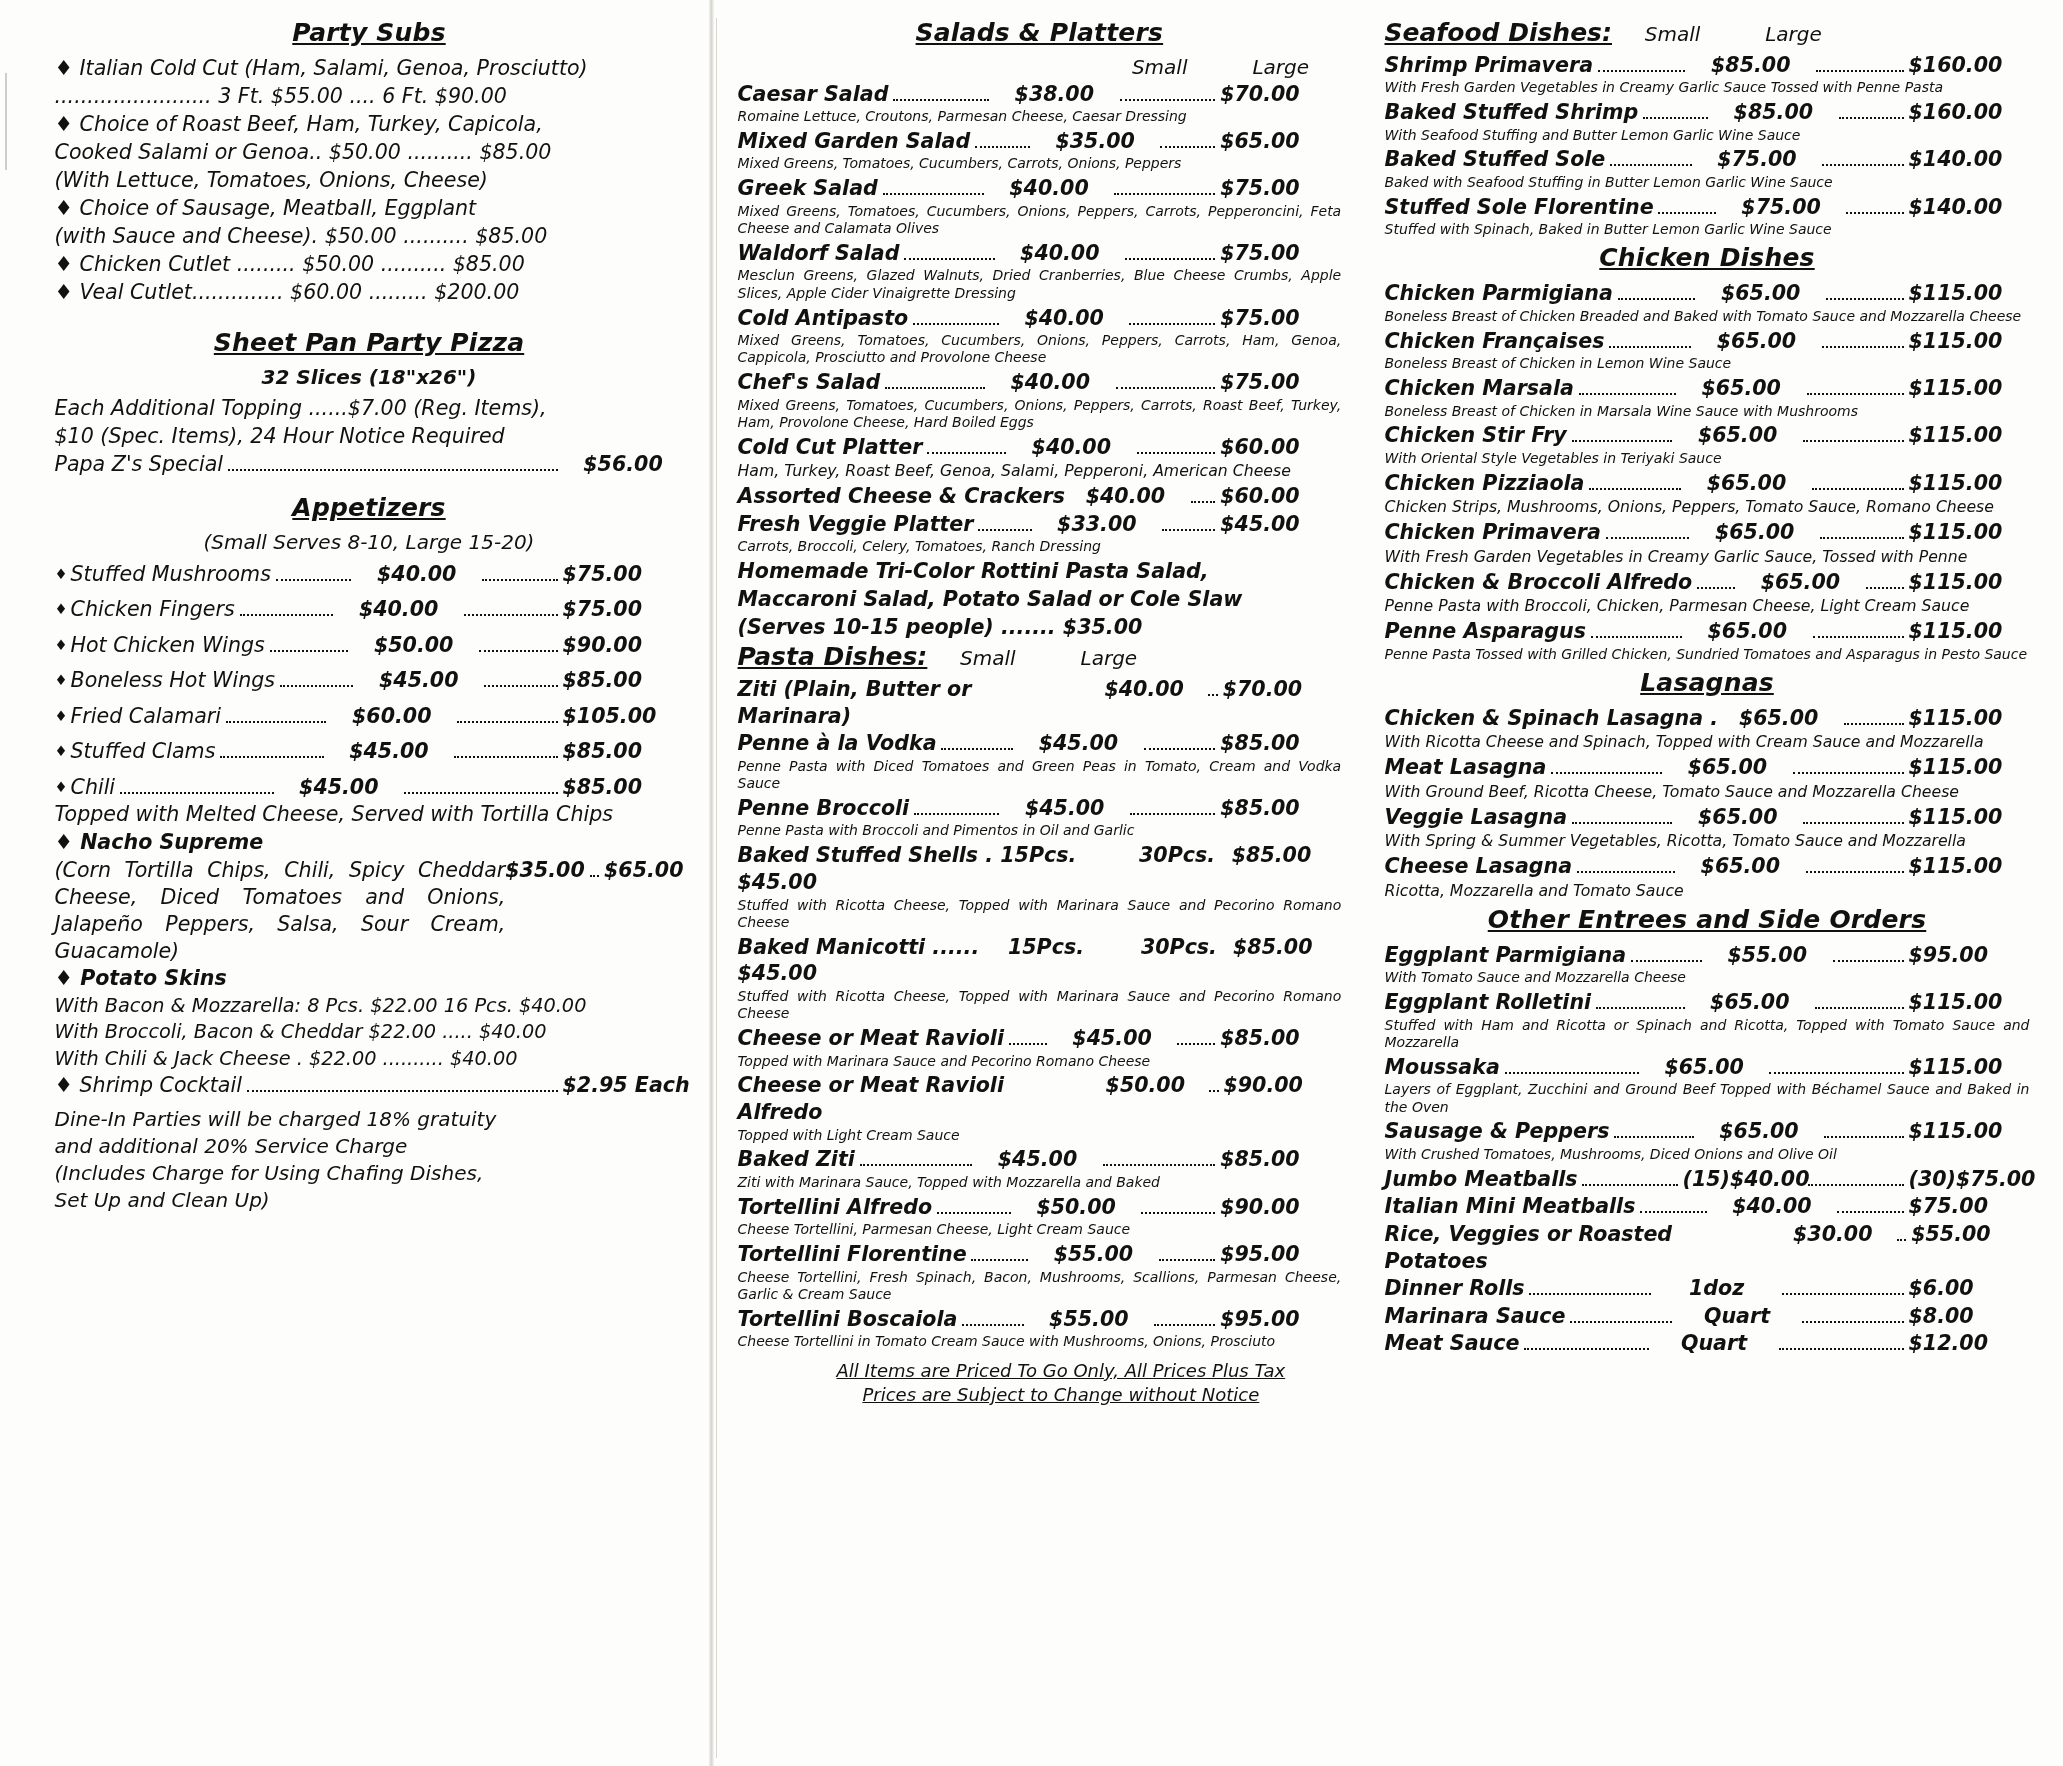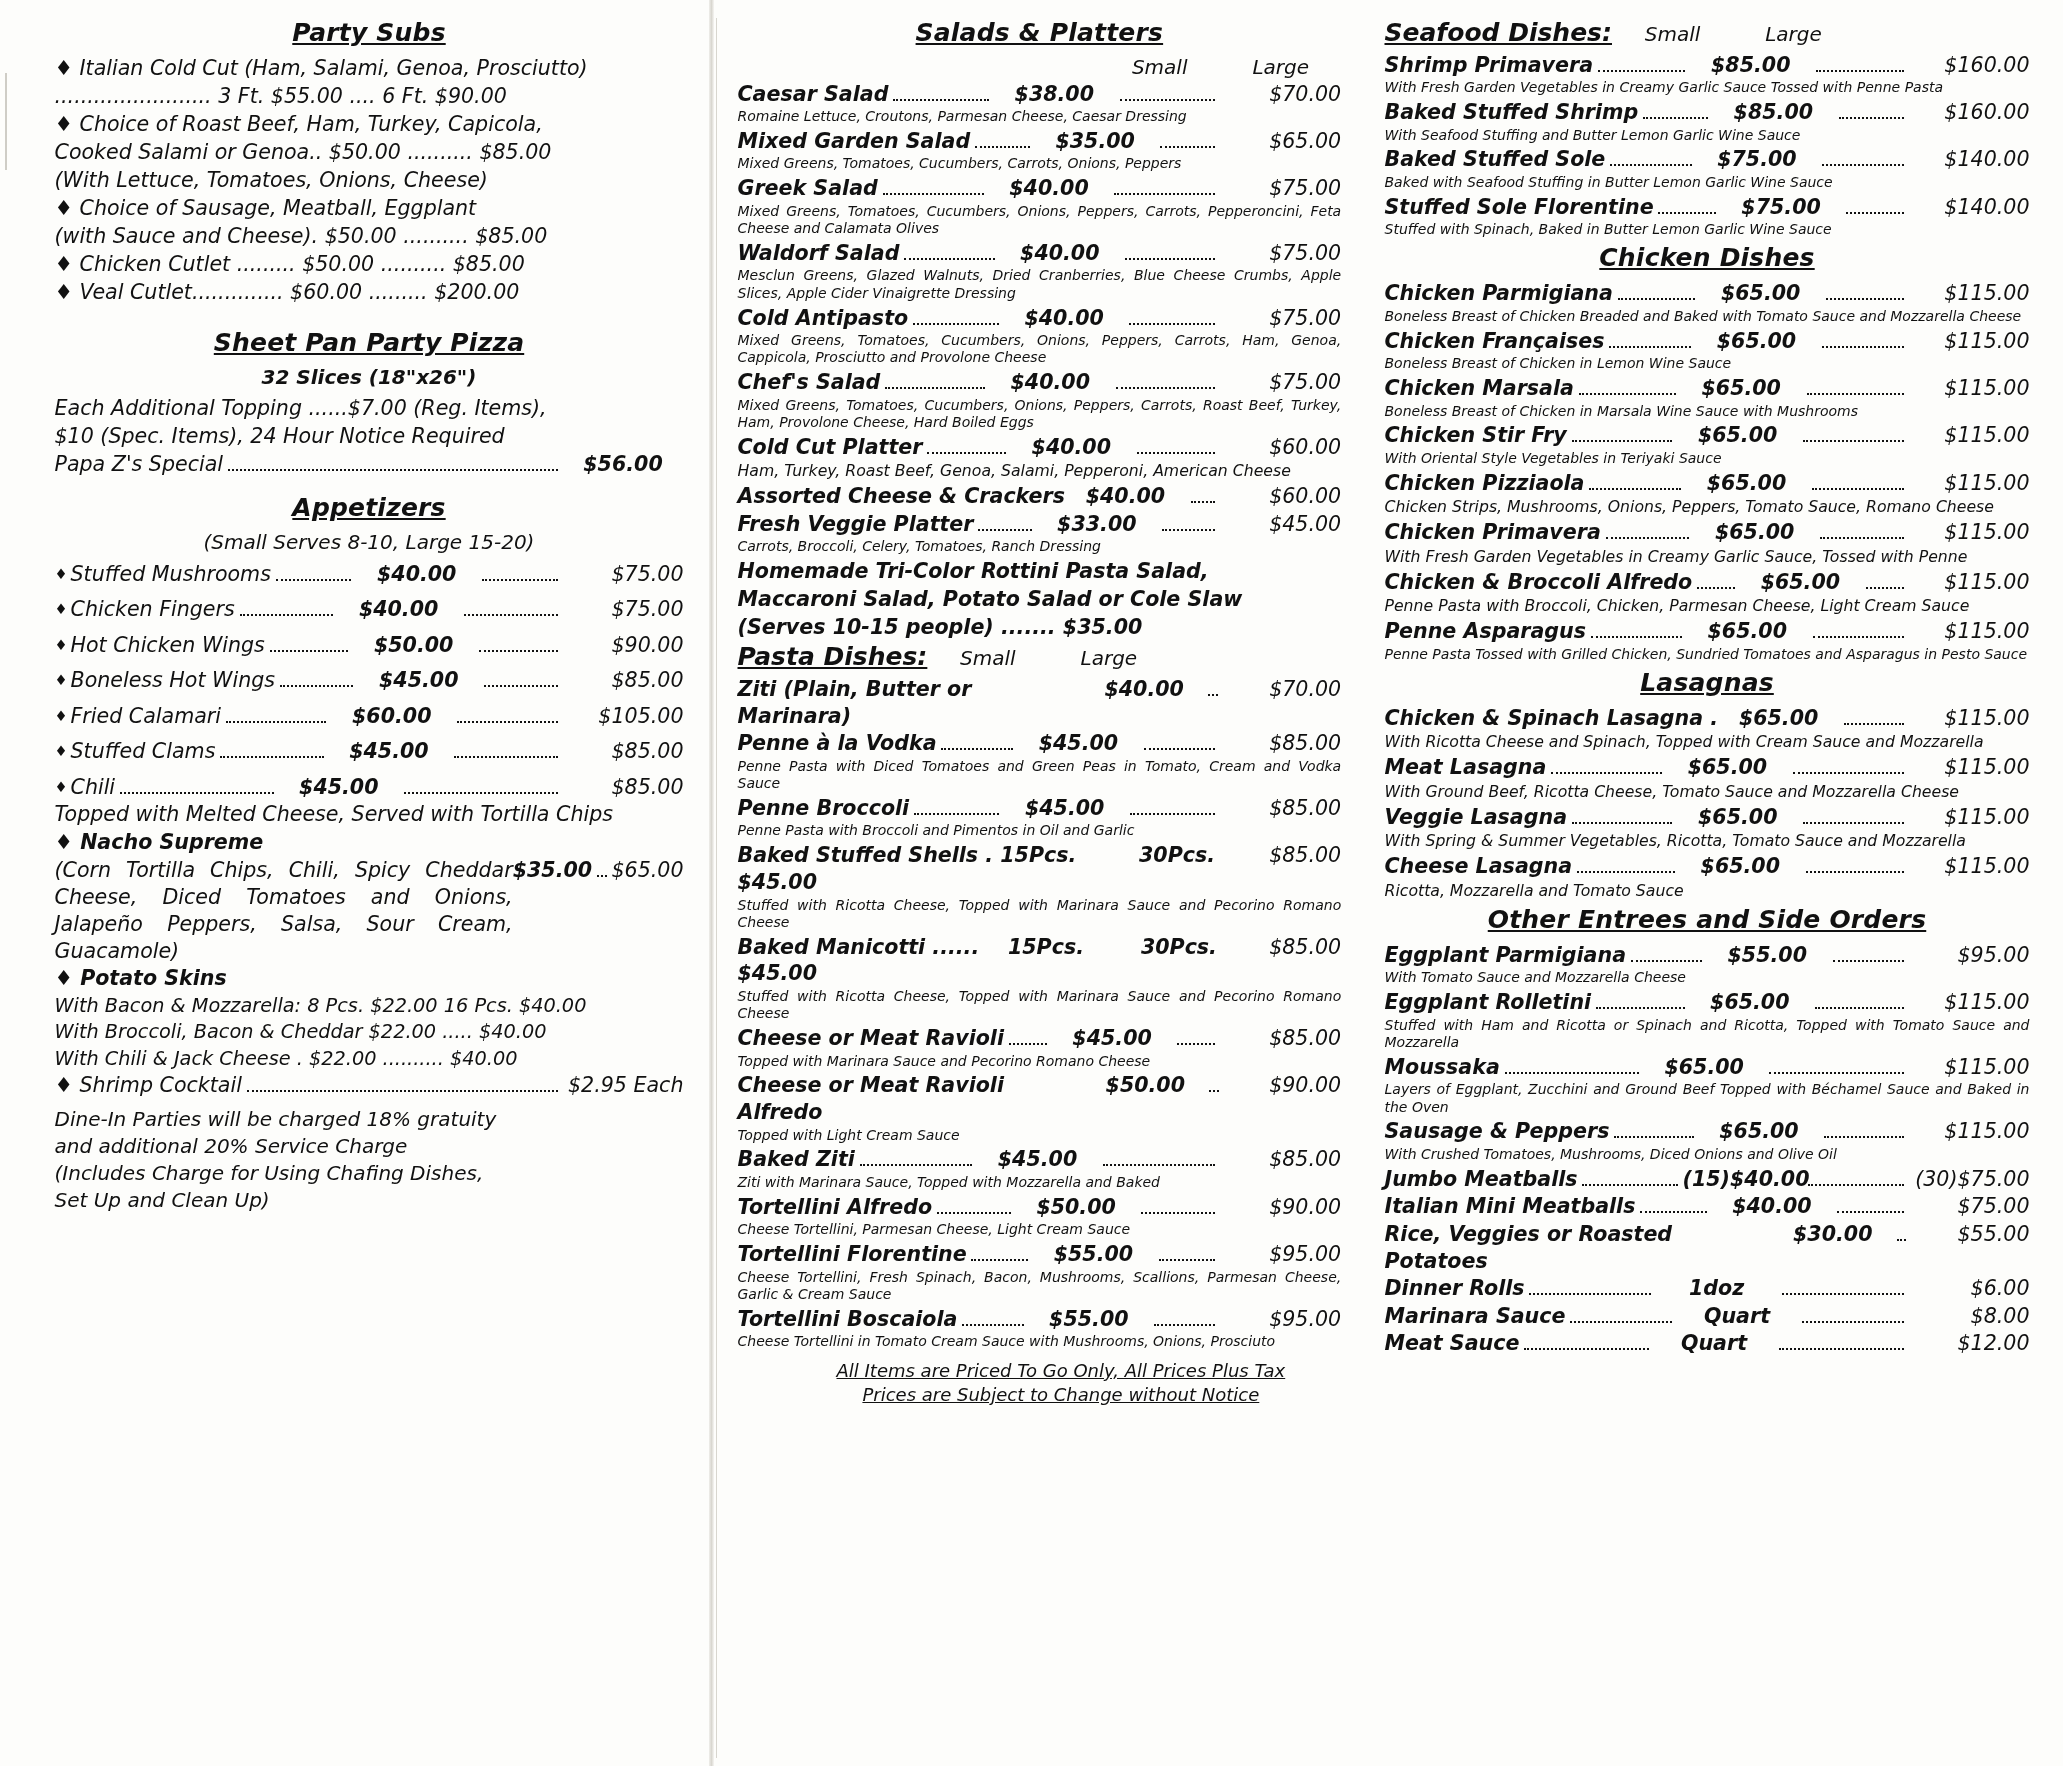--- a/index.html
+++ b/index.html
@@ -99,21 +99,21 @@
   .item .nm {
     white-space: pre-wrap;
   }
   .item .dots {
     flex: 1 1 auto;
     border-bottom: 2.4px dotted #111;
     margin: 0 4.8px 5.6px 4.8px;
     min-width: 9.7px;
   }
   .item .p1 { width: 121px; text-align: center; font-weight: bold; white-space: nowrap;}
-  .item .p2 { width: 121px; text-align: right; font-weight: normal; white-space: nowrap;}
+  .item .p2 { width: 121px; text-align: left; font-weight: bold; white-space: nowrap;}
   .item.bolditem .nm { font-weight: bold; }
 
   .desc {
     font-style: italic;
     font-size: 14px;
     line-height: 1.24;
     margin: 0 0 2.4px 0;
     text-align: justify;
   }
   .desc.sm { font-size: 15.7px; }

